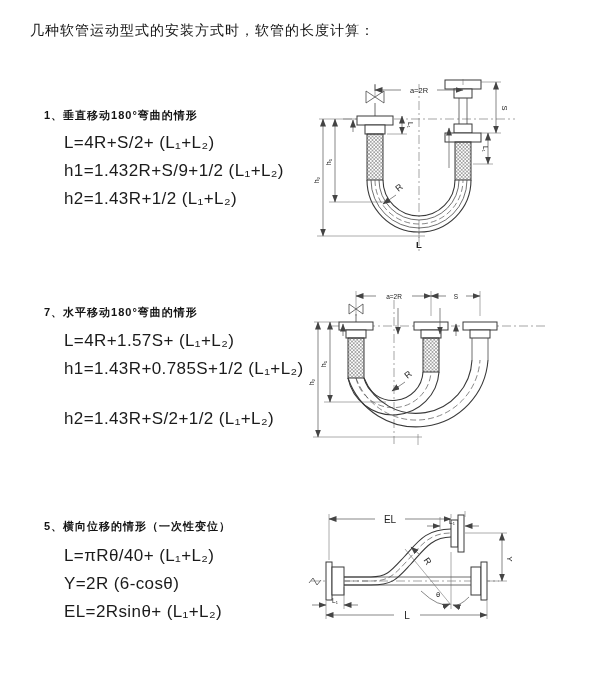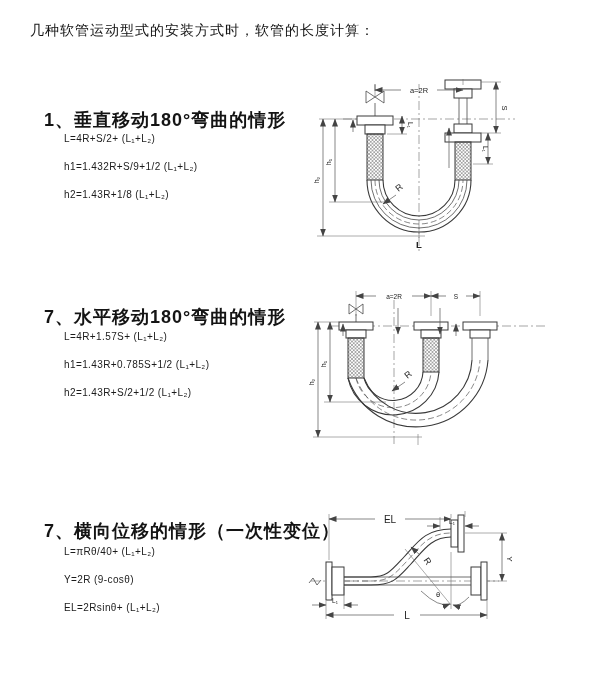--- a/index.html
+++ b/index.html
@@ -6,24 +6,24 @@
   body{
     width:600px;height:675px;position:relative;background:#ffffff;
     font-family:"Liberation Sans","DejaVu Sans",sans-serif;color:#141414;
     overflow:hidden;
   }
   .abs{position:absolute;}
   .doc-title{
     left:30px;top:22px;font-size:14px;font-weight:normal;letter-spacing:1px;
   }
   .sec-heading{
-    left:44px;font-size:18px;font-weight:bold;letter-spacing:1px;white-space:nowrap;
+    left:44px;font-size:11px;font-weight:bold;letter-spacing:1px;white-space:nowrap;
   }
   .formula{
-    left:64px;font-size:10px;font-weight:500;letter-spacing:.4px;white-space:nowrap;color:#1b1b1b;
+    left:64px;font-size:17px;font-weight:500;letter-spacing:.4px;white-space:nowrap;color:#1b1b1b;
   }
   svg{position:absolute;overflow:visible;}
   svg text{font-family:"Liberation Sans","DejaVu Sans",sans-serif;fill:#222;}
   .hose{stroke:#3a3a3a;stroke-width:1.1;fill:none;}
   .hose-thin{stroke:#4a4a4a;stroke-width:.8;fill:none;}
   .fit{stroke:#3a3a3a;stroke-width:1;fill:#fff;}
   .braidrect{stroke:#3a3a3a;stroke-width:1;fill:url(#braid);}
   .dim{stroke:#555;stroke-width:.7;fill:none;}
   .ext{stroke:#666;stroke-width:.55;fill:none;}
   .cl{stroke:#6a6a6a;stroke-width:.6;fill:none;stroke-dasharray:9 3 2 3;}
@@ -44,21 +44,21 @@
       <path d="M0,3.5 L3.5,0 M0,0 L3.5,3.5" stroke="#6a6a6a" stroke-width="0.55"></path>
     </pattern>
   </defs>
 </svg>
 
 <div class="abs doc-title">几种软管运动型式的安装方式时，软管的长度计算：</div>
 
 <div class="abs sec-heading" style="top:108px">1、垂直移动180°弯曲的情形</div>
 <div class="abs formula" style="top:133px">L=4R+S/2+ (L₁+L₂)</div>
 <div class="abs formula" style="top:161px">h1=1.432R+S/9+1/2 (L₁+L₂)</div>
-<div class="abs formula" style="top:189px">h2=1.43R+1/8 (L₁+L₂)</div>
+<div class="abs formula" style="top:189px">h2=1.43R+1/2 (L₁+L₂)</div>
 
 <svg style="left:313px;top:70px" width="277" height="190" viewBox="0 0 277 190">
 
   <line class="cl" x1="106" y1="14" x2="106" y2="182"></line>
   <line class="cl" x1="30" y1="49" x2="202" y2="49"></line>
 
   <g>
     <path class="hose-thin" d="M53,21 L62,27 L53,33 Z M71,21 L62,27 L71,33 Z"></path>
     <line class="hose-thin" x1="62" y1="33" x2="62" y2="46"></line>
     <line class="hose-thin" x1="62" y1="14" x2="62" y2="21"></line>
@@ -136,21 +136,21 @@
 
   <g>
     <line class="ext" x1="106" y1="157" x2="106" y2="168"></line>
     <text x="106" y="178" font-size="9.5" font-weight="bold" text-anchor="middle">L</text>
   </g>
 </svg>
 
 <div class="abs sec-heading" style="top:305px">7、水平移动180°弯曲的情形</div>
 <div class="abs formula" style="top:331px">L=4R+1.57S+ (L₁+L₂)</div>
 <div class="abs formula" style="top:359px">h1=1.43R+0.785S+1/2 (L₁+L₂)</div>
-<div class="abs formula" style="top:387px">h2=1.43R+S/2+1/2 (L₁+L₂)</div>
+<div class="abs formula" style="top:409px">h2=1.43R+S/2+1/2 (L₁+L₂)</div>
 
 <svg style="left:310px;top:282px" width="280" height="170" viewBox="0 0 280 170">
 
   <line class="cl" x1="84" y1="18" x2="84" y2="162"></line>
   <line class="cl" x1="22" y1="44" x2="238" y2="44"></line>
 
   <g>
     <path class="hose-thin" d="M39,22 L46,27 L39,32 Z M53,22 L46,27 L53,32 Z"></path>
     <line class="hose-thin" x1="46" y1="32" x2="46" y2="40"></line>
   </g>
@@ -216,23 +216,23 @@
   </g>
 
   <g>
     <text x="100" y="95" font-size="9" text-anchor="middle" transform="rotate(-40 100 95)">R</text>
     <line class="dim" x1="95" y1="100" x2="82" y2="109" marker-end="url(#ae)"></line>
   </g>
 
   <line class="ext" x1="108" y1="152" x2="108" y2="163"></line>
 </svg>
 
-<div class="abs sec-heading" style="top:519px">7、横向位移的情形（一次性变位）</div>
+<div class="abs sec-heading" style="top:519px">5、横向位移的情形（一次性变位）</div>
 <div class="abs formula" style="top:546px">L=πRθ/40+ (L₁+L₂)</div>
-<div class="abs formula" style="top:574px">Y=2R (9-cosθ)</div>
+<div class="abs formula" style="top:574px">Y=2R (6-cosθ)</div>
 <div class="abs formula" style="top:602px">EL=2Rsinθ+ (L₁+L₂)</div>
 
 <svg style="left:299px;top:505px" width="292" height="140" viewBox="0 0 292 140">
 
   <line class="cl" x1="12" y1="76" x2="200" y2="76"></line>
   <path class="hose-thin" d="M10,78 l4,-5 l4,7 l4,-5"></path>
 
   <g>
     <rect class="fit" x="27" y="57" width="6" height="38"></rect>
     <rect class="fit" x="33" y="62" width="12" height="28"></rect>

